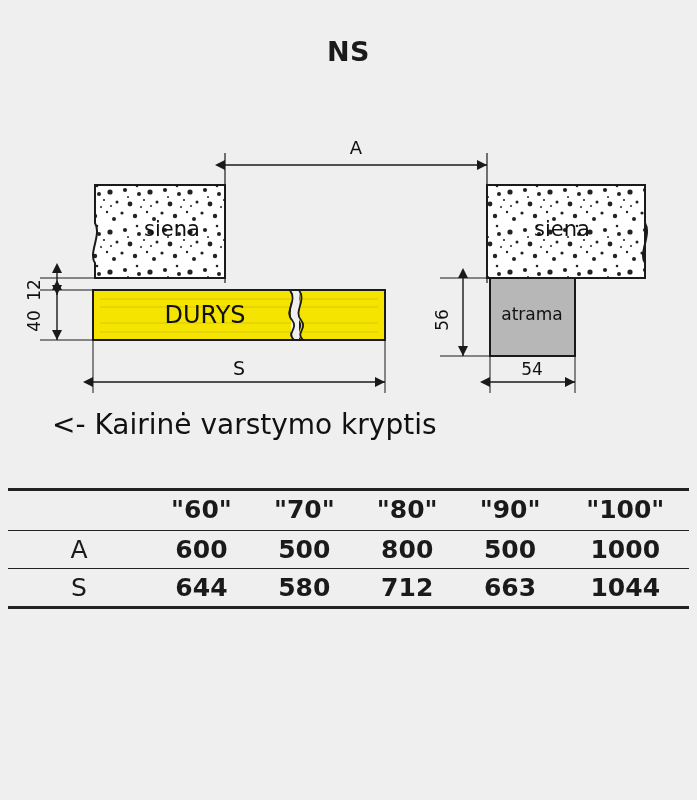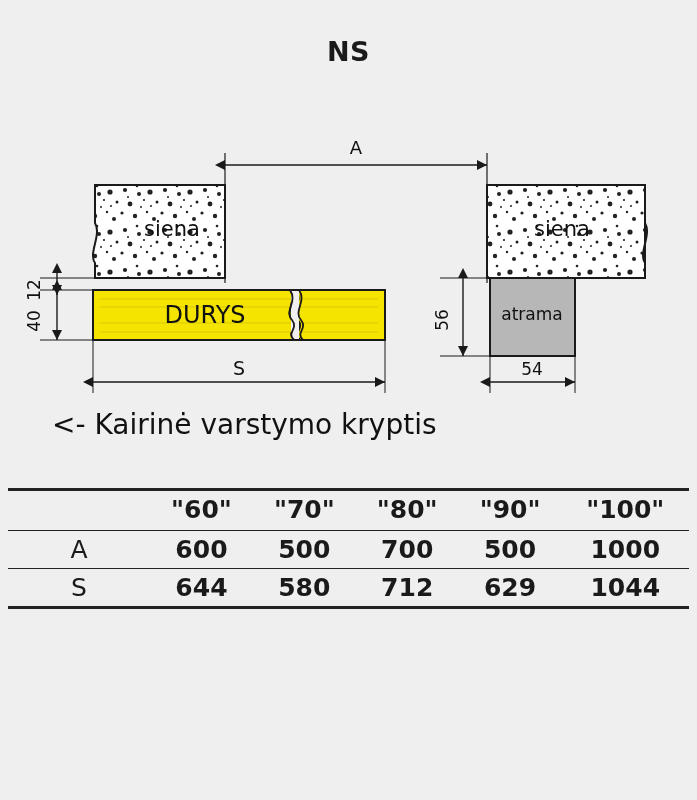--- a/index.html
+++ b/index.html
@@ -190,29 +190,29 @@
           <td>"60"</td>
           <td>"70"</td>
           <td>"80"</td>
           <td>"90"</td>
           <td>"100"</td>
         </tr>
         <tr class="row">
           <td class="rowlabel">A</td>
           <td>600</td>
           <td>500</td>
-          <td>700</td>
+          <td>800</td>
           <td>500</td>
           <td>1000</td>
         </tr>
         <tr class="row">
           <td class="rowlabel">S</td>
           <td>644</td>
           <td>580</td>
           <td>712</td>
-          <td>629</td>
+          <td>663</td>
           <td>1044</td>
         </tr>
       </tbody>
     </table>
   </div>
 
 </div>
 
 </body></html>

